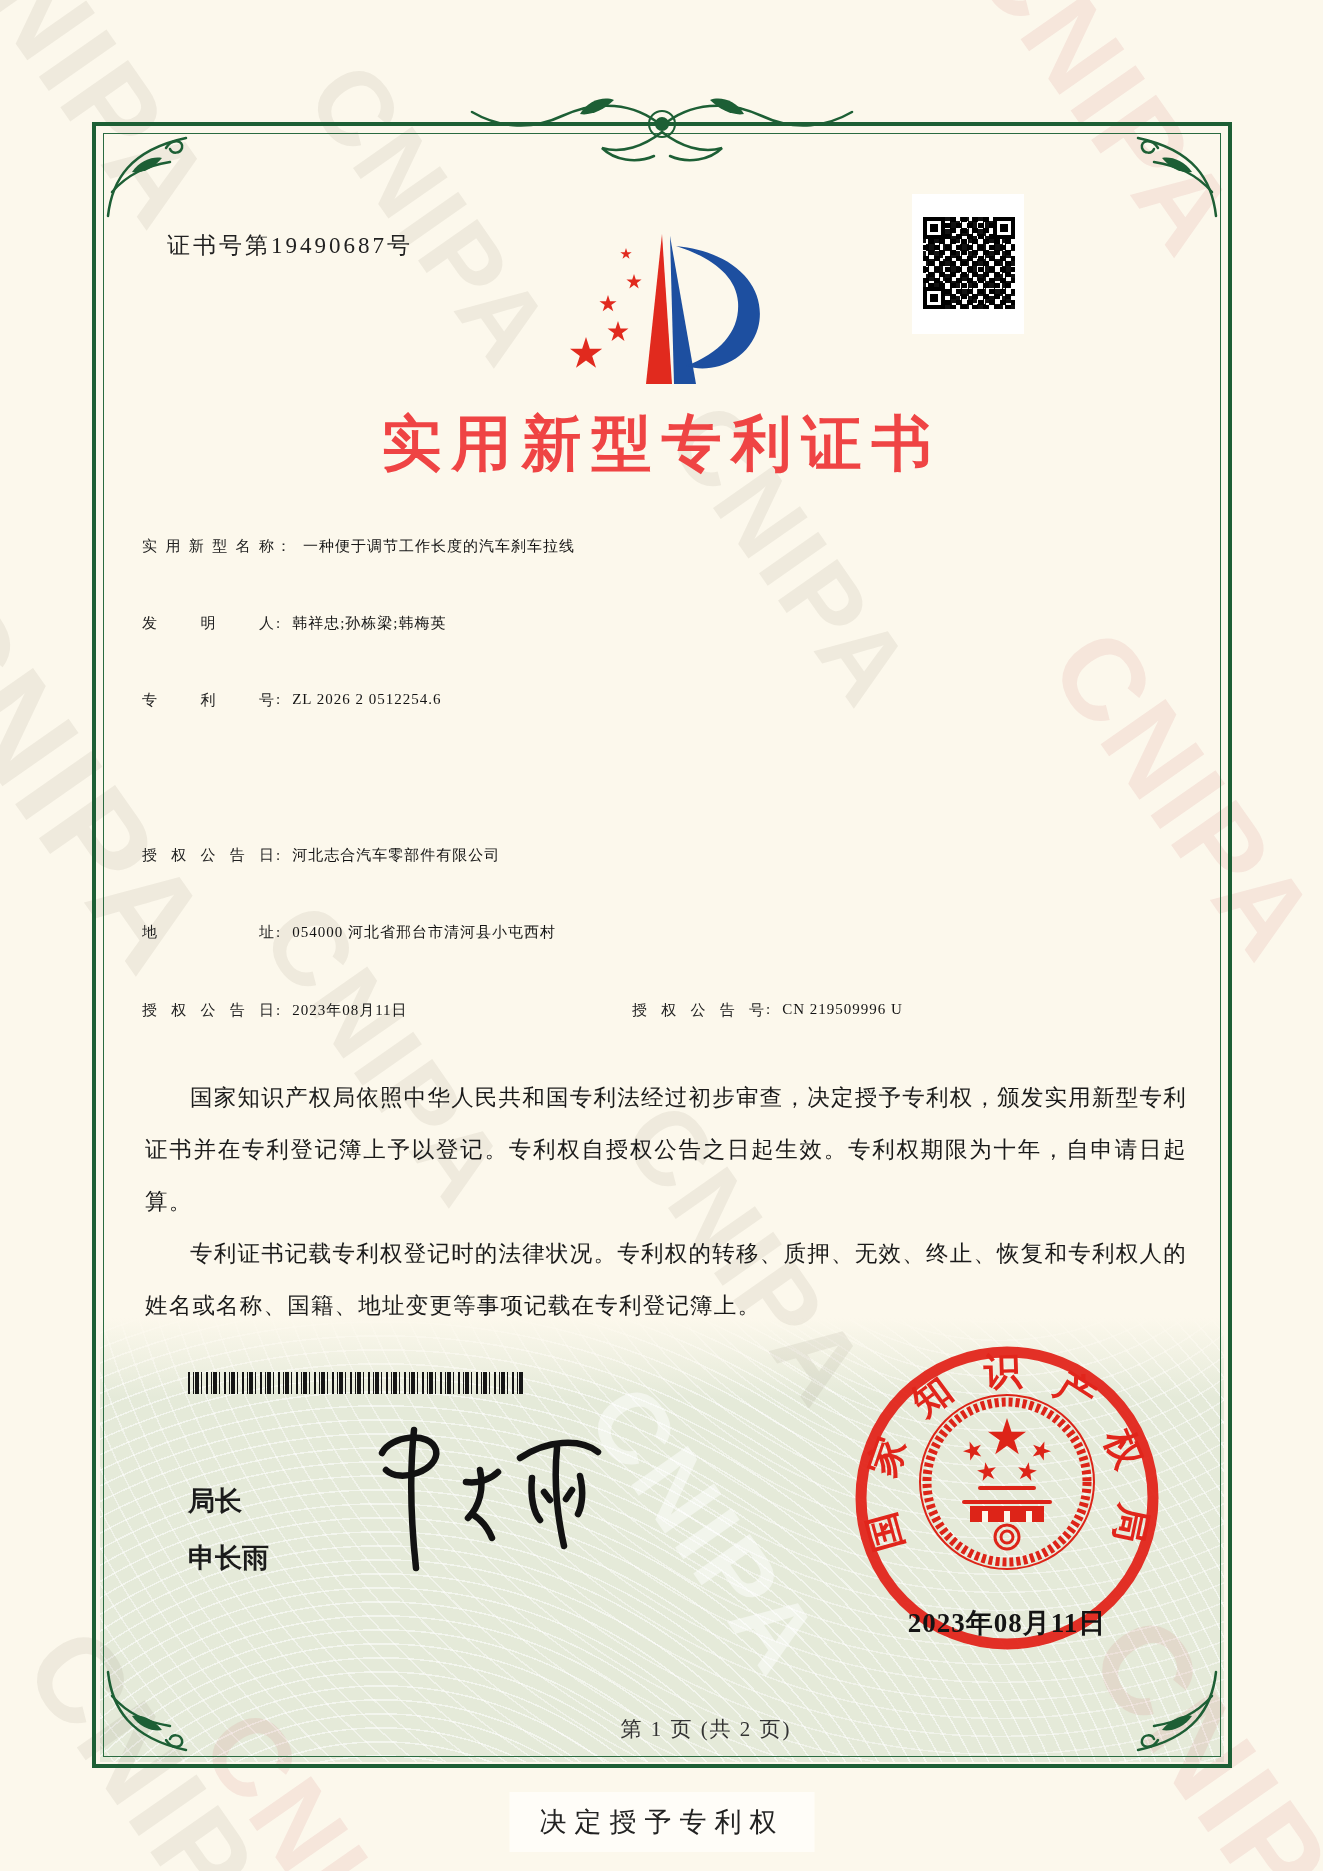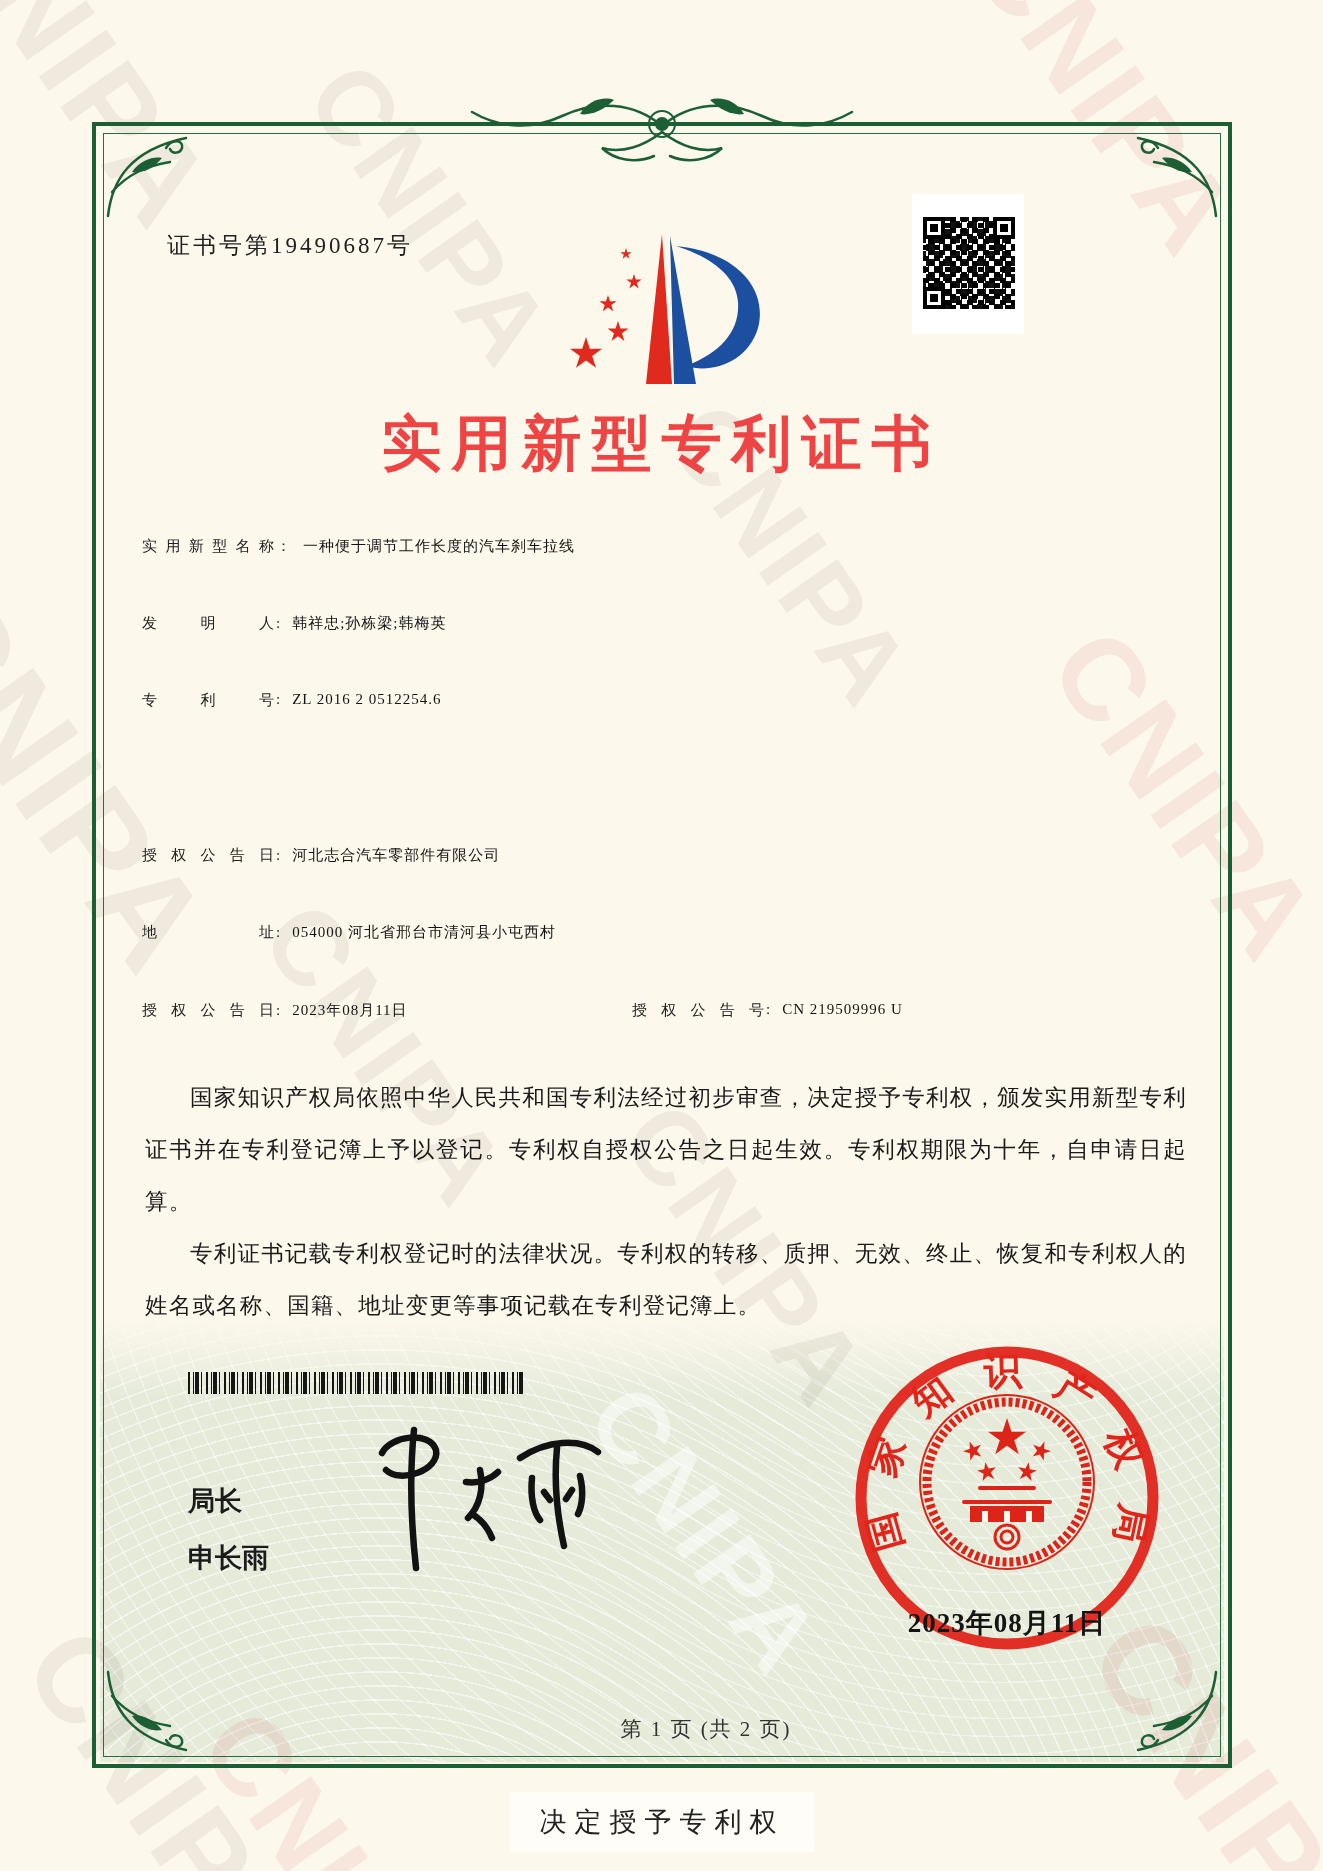--- a/index.html
+++ b/index.html
@@ -185,21 +185,21 @@
 
   <div class="title">实用新型专利证书</div>
 
   <div class="frow" style="top:537px">
     <span class="flabel">实用新型名称</span><span class="fsep">：</span><span class="fval">一种便于调节工作长度的汽车刹车拉线</span>
   </div>
   <div class="frow" style="top:614px">
     <span class="flabel">发明人</span><span class="fsep">:</span><span class="fval">韩祥忠;孙栋梁;韩梅英</span>
   </div>
   <div class="frow" style="top:691px">
-    <span class="flabel">专利号</span><span class="fsep">:</span><span class="fval">ZL 2016 2 0512254.6</span>
+    <span class="flabel">专利号</span><span class="fsep">:</span><span class="fval">ZL 2026 2 0512254.6</span>
   </div>
   <div class="frow" style="top:846px">
     <span class="flabel">授权公告日</span><span class="fsep">:</span><span class="fval">河北志合汽车零部件有限公司</span>
   </div>
   <div class="frow" style="top:923px">
     <span class="flabel">地址</span><span class="fsep">:</span><span class="fval">054000 河北省邢台市清河县小屯西村</span>
   </div>
   <div class="frow" style="top:1001px">
     <span class="flabel">授权公告日</span><span class="fsep">:</span><span class="fval">2023年08月11日</span>
     <span class="rgroup">

